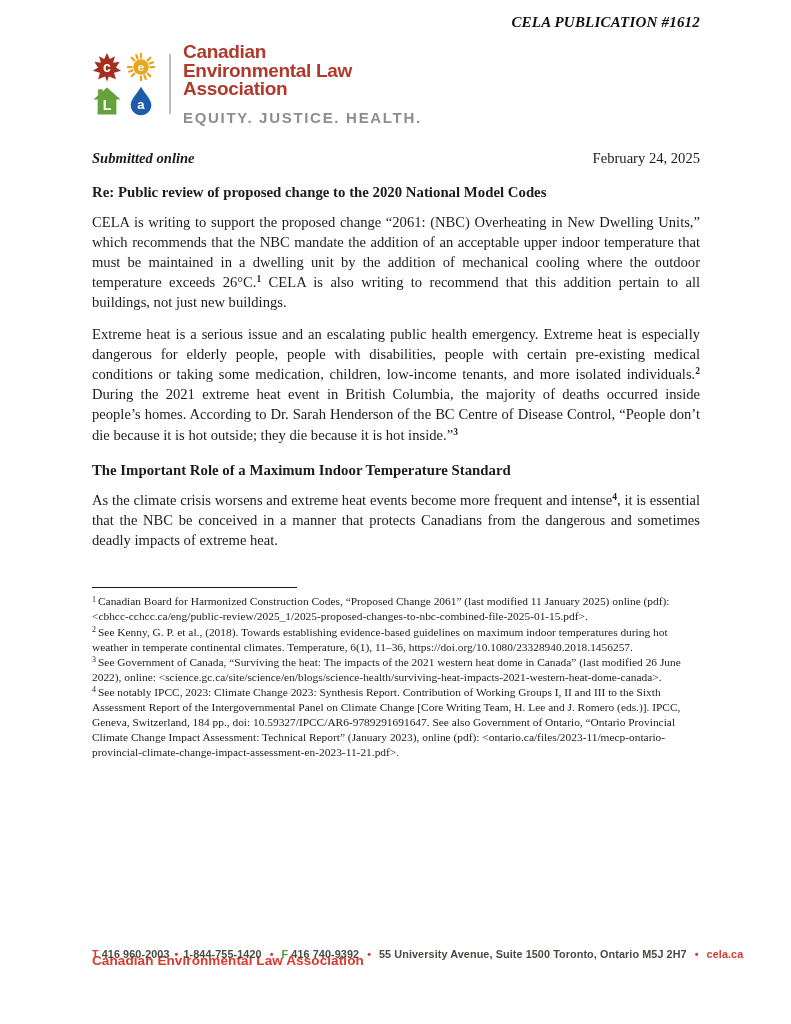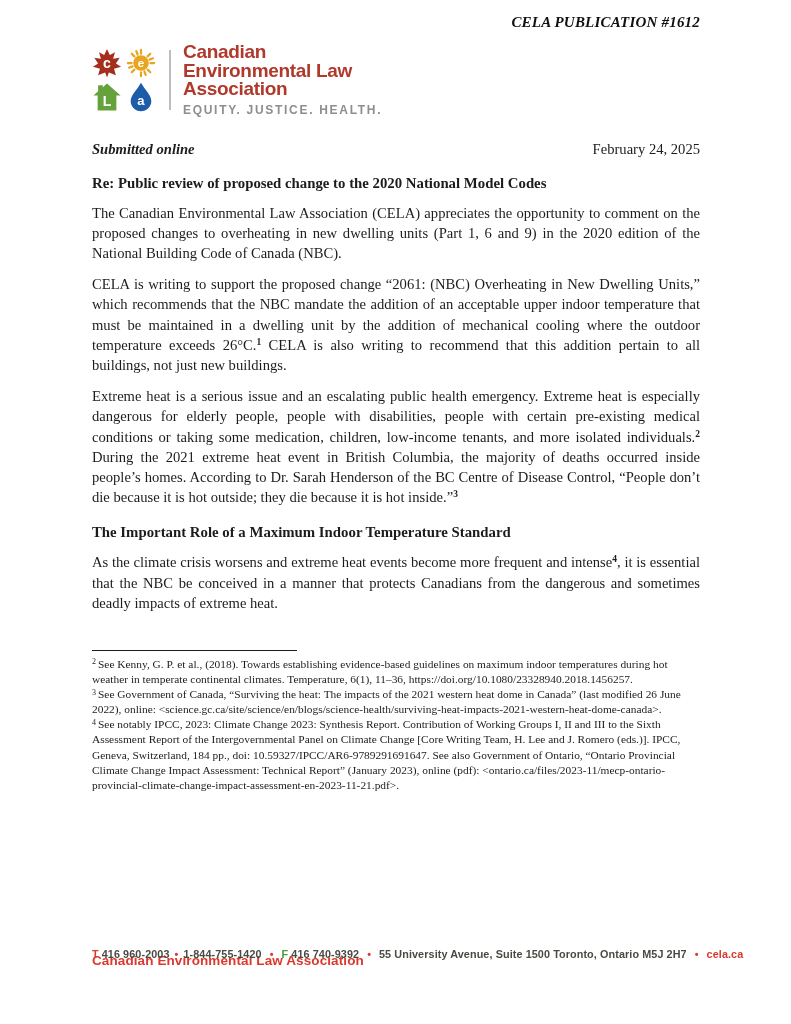--- a/index.html
+++ b/index.html
@@ -38,24 +38,24 @@
     font-family: "Liberation Sans", "DejaVu Sans", sans-serif;
     font-weight: bold;
     font-size: 19px;
     line-height: 18.5px;
     letter-spacing: -0.3px;
     color: #B1392B;
   }
   .tagline {
     font-family: "Liberation Sans", "DejaVu Sans", sans-serif;
     font-weight: bold;
-    font-size: 12px;
+    font-size: 15px;
     letter-spacing: 1.7px;
     color: #8E8E8E;
-    margin-top: 4px;
+    margin-top: 10px;
   }
 
   
   .date-row {
     display: flex;
     justify-content: space-between;
     align-items: baseline;
     margin-top: 24px;
     font-size: 14.6px;
     text-align: center;
@@ -178,33 +178,33 @@
     </div>
   </div>
 
   <div class="date-row">
     <span class="submitted">Submitted online</span>
     <span>February 24, 2025</span>
   </div>
 
   <p class="subject">Re: Public review of proposed change to the 2020 National Model Codes</p>
 
-  <p class="para">The Canadian Environmental Law Association (CELA) appreciates the opportunity to comment on the proposed changes to overheating in new dwelling units (Part 1, 6 and 9) in the 2020 edition of the National Building Code of Canada (NBC).</p>
 
   <p class="para"><span>CELA is writing to support the proposed change “2061: (NBC) Overheating in New Dwelling Units,” which recommends that the NBC mandate the addition of an acceptable upper indoor temperature that must be maintained in a dwelling unit by the addition of mechanical cooling where the outdoor temperature exceeds 26°C.</span><span class="sup">1</span><span> CELA is also writing to recommend that this addition pertain to all buildings, not just new buildings.</span></p>
 
 
   <p class="para"><span>Extreme heat is a serious issue and an escalating public health emergency. Extreme heat is especially dangerous for elderly people, people with disabilities, people with certain pre-existing medical conditions or taking some medication, children, low-income tenants, and more isolated individuals.</span><span class="sup">2</span><span> During the 2021 extreme heat event in British Columbia, the majority of deaths occurred inside people’s homes. According to Dr. Sarah Henderson of the BC Centre of Disease Control, “People don’t die because it is hot outside; they die because it is hot inside.”</span><span class="sup">3</span></p>
 
   <p class="section-heading">The Important Role of a Maximum Indoor Temperature Standard</p>
 
   <p class="para"><span>As the climate crisis worsens and extreme heat events become more frequent and intense</span><span class="sup">4</span><span>, it is essential that the NBC be conceived in a manner that protects Canadians from the dangerous and sometimes deadly impacts of extreme heat.</span></p>
 
   <div class="footnotes">
     <div class="fn-rule"></div>
+    <p class="fn"><span class="fn-sup">1</span><span>Canadian Board for Harmonized Construction Codes, “Proposed Change 2061” (last modified 11 January 2025) online (pdf): &lt;cbhcc-cchcc.ca/eng/public-review/2025_1/2025-proposed-changes-to-nbc-combined-file-2025-01-15.pdf&gt;.</span></p>
     <p class="fn"><span class="fn-sup">2</span><span>See Kenny, G. P. et al., (2018). Towards establishing evidence-based guidelines on maximum indoor temperatures during hot weather in temperate continental climates. Temperature, 6(1), 11–36, https://doi.org/10.1080/23328940.2018.1456257.</span></p>
     <p class="fn"><span class="fn-sup">3</span><span>See Government of Canada, “Surviving the heat: The impacts of the 2021 western heat dome in Canada” (last modified 26 June 2022), online: &lt;science.gc.ca/site/science/en/blogs/science-health/surviving-heat-impacts-2021-western-heat-dome-canada&gt;.</span></p>
     <p class="fn"><span class="fn-sup">4</span><span>See notably IPCC, 2023: Climate Change 2023: Synthesis Report. Contribution of Working Groups I, II and III to the Sixth Assessment Report of the Intergovernmental Panel on Climate Change [Core Writing Team, H. Lee and J. Romero (eds.)]. IPCC, Geneva, Switzerland, 184 pp., doi: 10.59327/IPCC/AR6-9789291691647. See also Government of Ontario, “Ontario Provincial Climate Change Impact Assessment: Technical Report” (January 2023), online (pdf): &lt;ontario.ca/files/2023-11/mecp-ontario-provincial-climate-change-impact-assessment-en-2023-11-21.pdf&gt;.</span></p>
   </div>
 
   <div class="footer-title">Canadian Environmental Law Association</div>
 
   <div class="footer-contact">
     <span class="t-label">T</span><span>416 960-2003</span><span class="bullet">•</span><span>1-844-755-1420</span><span class="bullet wide">•</span><span class="f-label">F</span><span>416 740-9392</span><span class="bullet wide">•</span><span>55 University Avenue, Suite 1500 Toronto, Ontario  M5J 2H7</span><span class="bullet wide">•</span><span class="site">cela.ca</span>
   </div>

